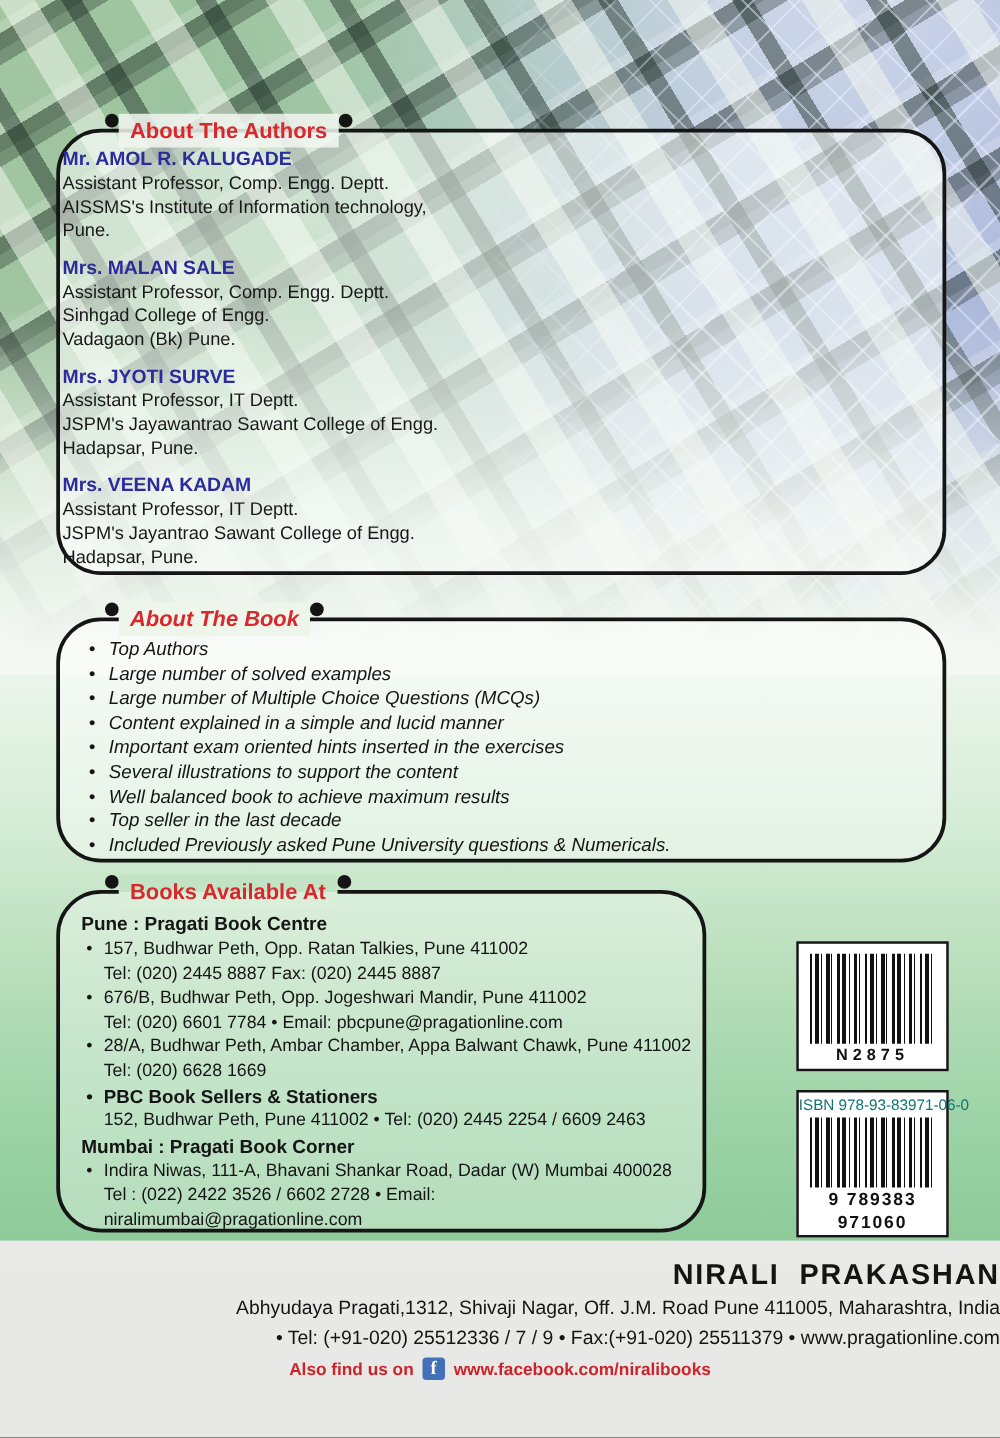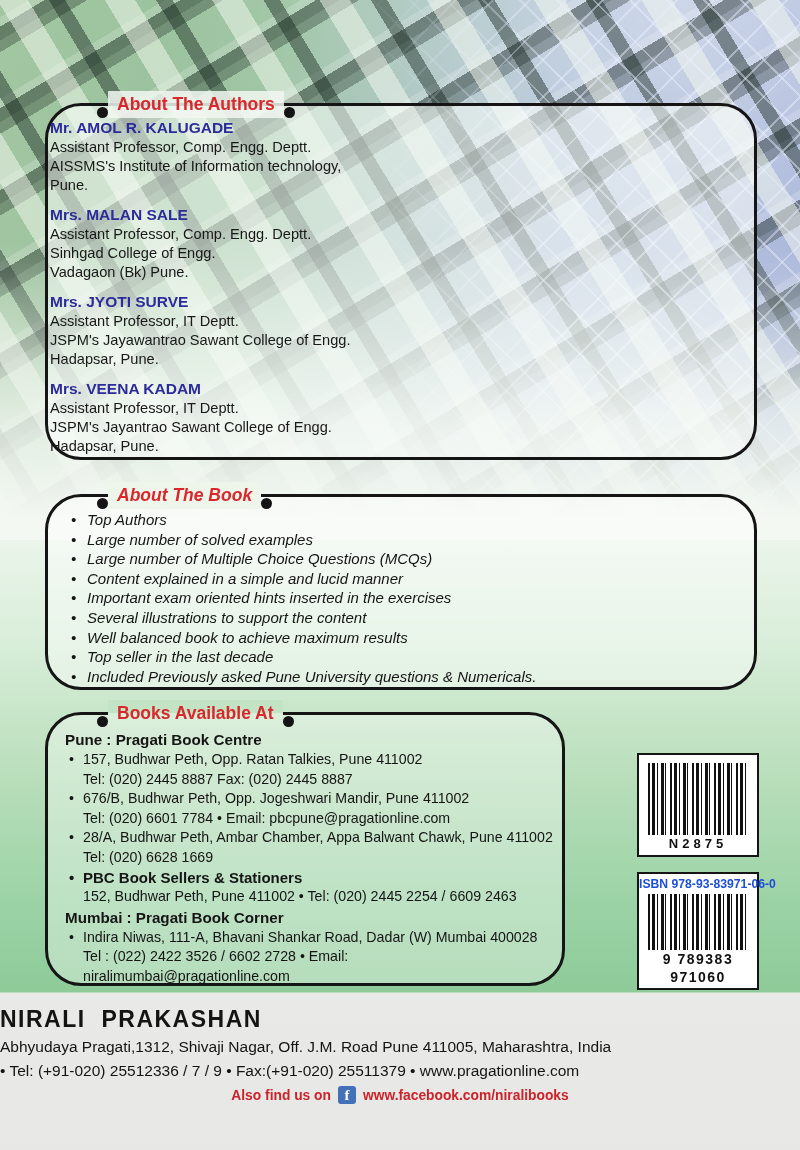--- a/index.html
+++ b/index.html
@@ -25,21 +25,21 @@
     -webkit-mask-image:linear-gradient(to right,transparent 0%,#000 45%);
     mask-image:linear-gradient(to right,transparent 0%,#000 45%);
   }
   .fade{position:absolute;inset:0;
     background:linear-gradient(to bottom, rgba(243,248,242,0) 45%, rgba(243,248,242,0.8) 78%, rgba(243,248,242,1) 96%);}
   
   .panel{position:absolute;border:3px solid #151515;border-radius:36px;box-sizing:border-box;}
   .panel.authors{left:45px;top:103px;width:712px;height:357px;background:rgba(250,253,250,0.55);}
   .panel.book{left:45px;top:494px;width:712px;height:196px;background:rgba(255,255,255,0.42);font-style:italic;}
   .panel.available{left:45px;top:712px;width:520px;height:274px;background:rgba(255,255,255,0.34);}
-  .panel-header{position:absolute;top:-15px;left:49px;height:27px;display:flex;align-items:flex-end;}
+  .panel-header{position:absolute;top:-15px;left:36px;height:27px;display:flex;align-items:flex-start;}
   .dot{width:11px;height:11px;border-radius:50%;background:#141414;flex:0 0 auto;}
   .panel-title{font-size:17.5px;font-weight:bold;color:#d8282c;padding:2px 9px;white-space:nowrap;line-height:23px;}
   .authors .panel-title{background:rgba(242,247,241,0.85);}
   .book .panel-title{background:#eef6ec;}
   .available .panel-title{background:linear-gradient(to bottom,#c2e3c4 0 50%,#d9efda 50% 100%);}
   
   .authors-list{padding:12px 10px 0 2px;}
   .author{margin-bottom:10px;}
   .author-name{font-size:15.5px;font-weight:bold;color:#2b2b9b;line-height:20px;}
   .author-line{font-size:14.6px;line-height:19px;color:#181818;}
@@ -54,25 +54,25 @@
   .entry.bullet::before{content:"\2022";position:absolute;left:4px;top:0;}
   .entry.bold{font-weight:bold;font-size:15px;}
   
   .barcodes{position:absolute;left:637px;top:753px;width:122px;}
   .barcode{background:#fff;border:2.5px solid #151515;box-sizing:border-box;width:122px;margin-bottom:15px;}
   .barcode .bars{margin:8px 9px 0 9px;height:72px;
     background:repeating-linear-gradient(90deg,
       #111 0 2px,#fff 2px 4px,#111 4px 7px,#fff 7px 9px,#111 9px 10px,#fff 10px 13px,
       #111 13px 16px,#fff 16px 17px,#111 17px 18px,#fff 18px 22px);}
   .barcode .code{text-align:center;font-size:13px;font-weight:bold;letter-spacing:4px;color:#111;line-height:18px;padding-bottom:2px;}
-  .barcode.isbn .isbn-label{text-align:center;font-size:12.2px;font-weight:700;color:#1d4ed8;line-height:15px;margin-top:3px;white-space:nowrap;}
+  .barcode.isbn .isbn-label{text-align:center;font-size:12.2px;font-weight:400;color:#0f766e;line-height:15px;margin-top:3px;white-space:nowrap;}
   .barcode.isbn .bars{margin-top:2px;height:56px;}
   .barcode.isbn .code{letter-spacing:1.5px;font-size:14px;}
   
-  .publisher{position:absolute;left:0;top:993px;width:800px;height:140px;text-align:left;color:#141414;}
+  .publisher{position:absolute;left:0;top:993px;width:800px;height:140px;text-align:right;color:#141414;}
   .pub-name{margin-top:12px;font-size:23px;font-weight:bold;letter-spacing:1.5px;white-space:pre;line-height:28px;}
   .pub-address{font-size:15.5px;line-height:24px;margin-top:2px;}
   .pub-contact{font-size:15.5px;line-height:24px;}
   .pub-social{margin-top:3px;display:flex;align-items:center;justify-content:center;gap:7px;}
   .social-prefix,.social-url{font-size:13.8px;font-weight:bold;color:#cc2229;}
   .fb-icon{display:inline-flex;align-items:flex-end;justify-content:center;width:18px;height:18px;border-radius:3px;background:#4470b8;color:#fff;font-weight:bold;font-size:15px;line-height:17px;font-family:"Liberation Serif","DejaVu Serif",serif;}
 </style>
 </head>
 <body>
 

